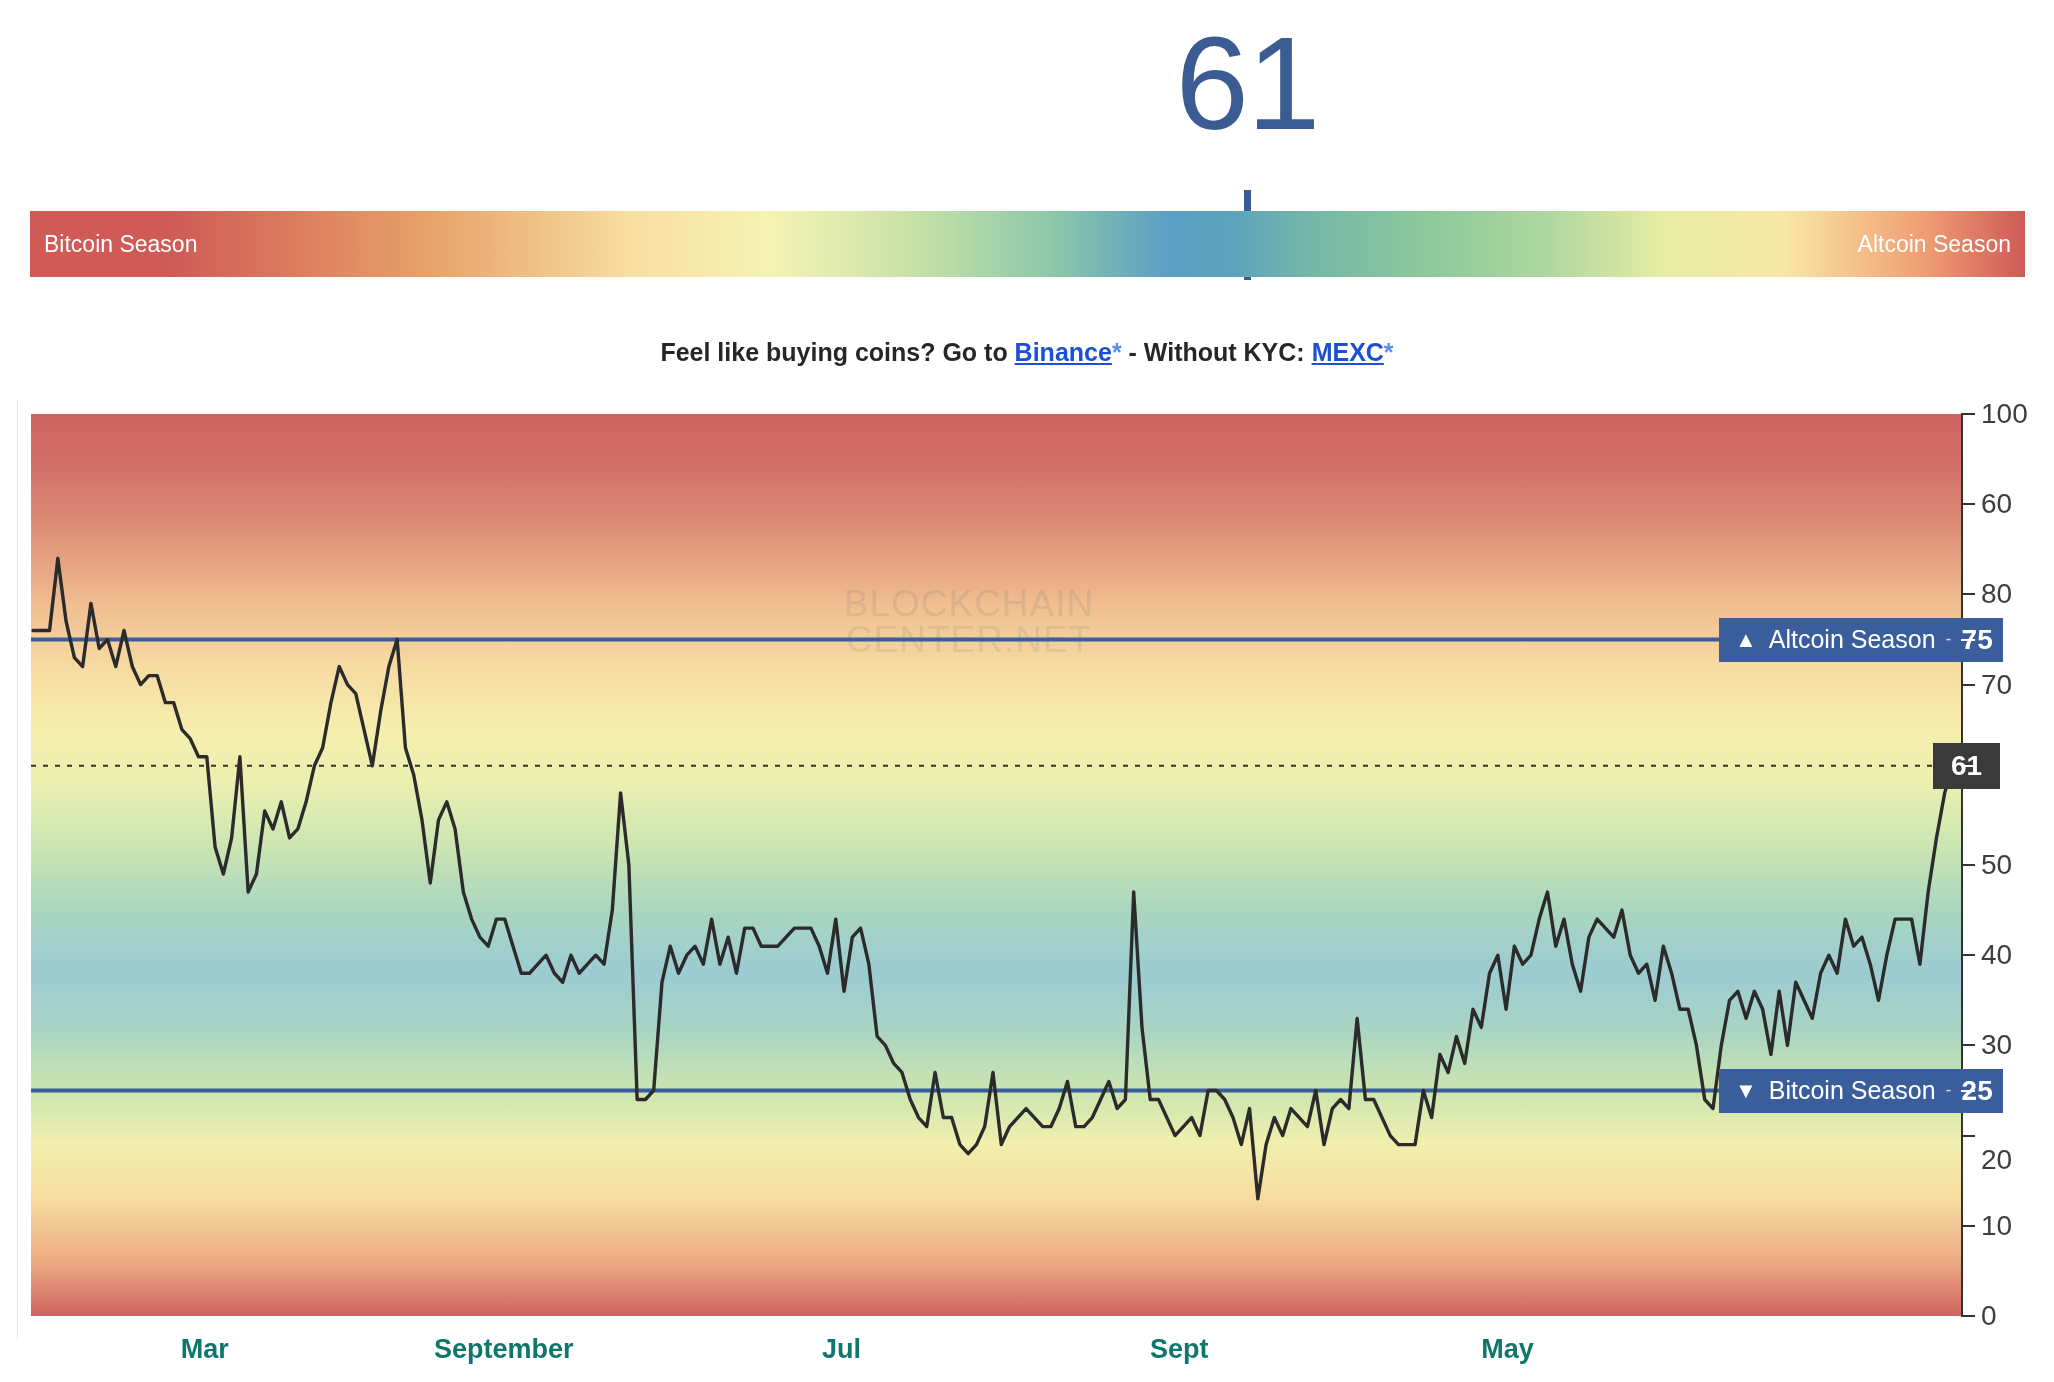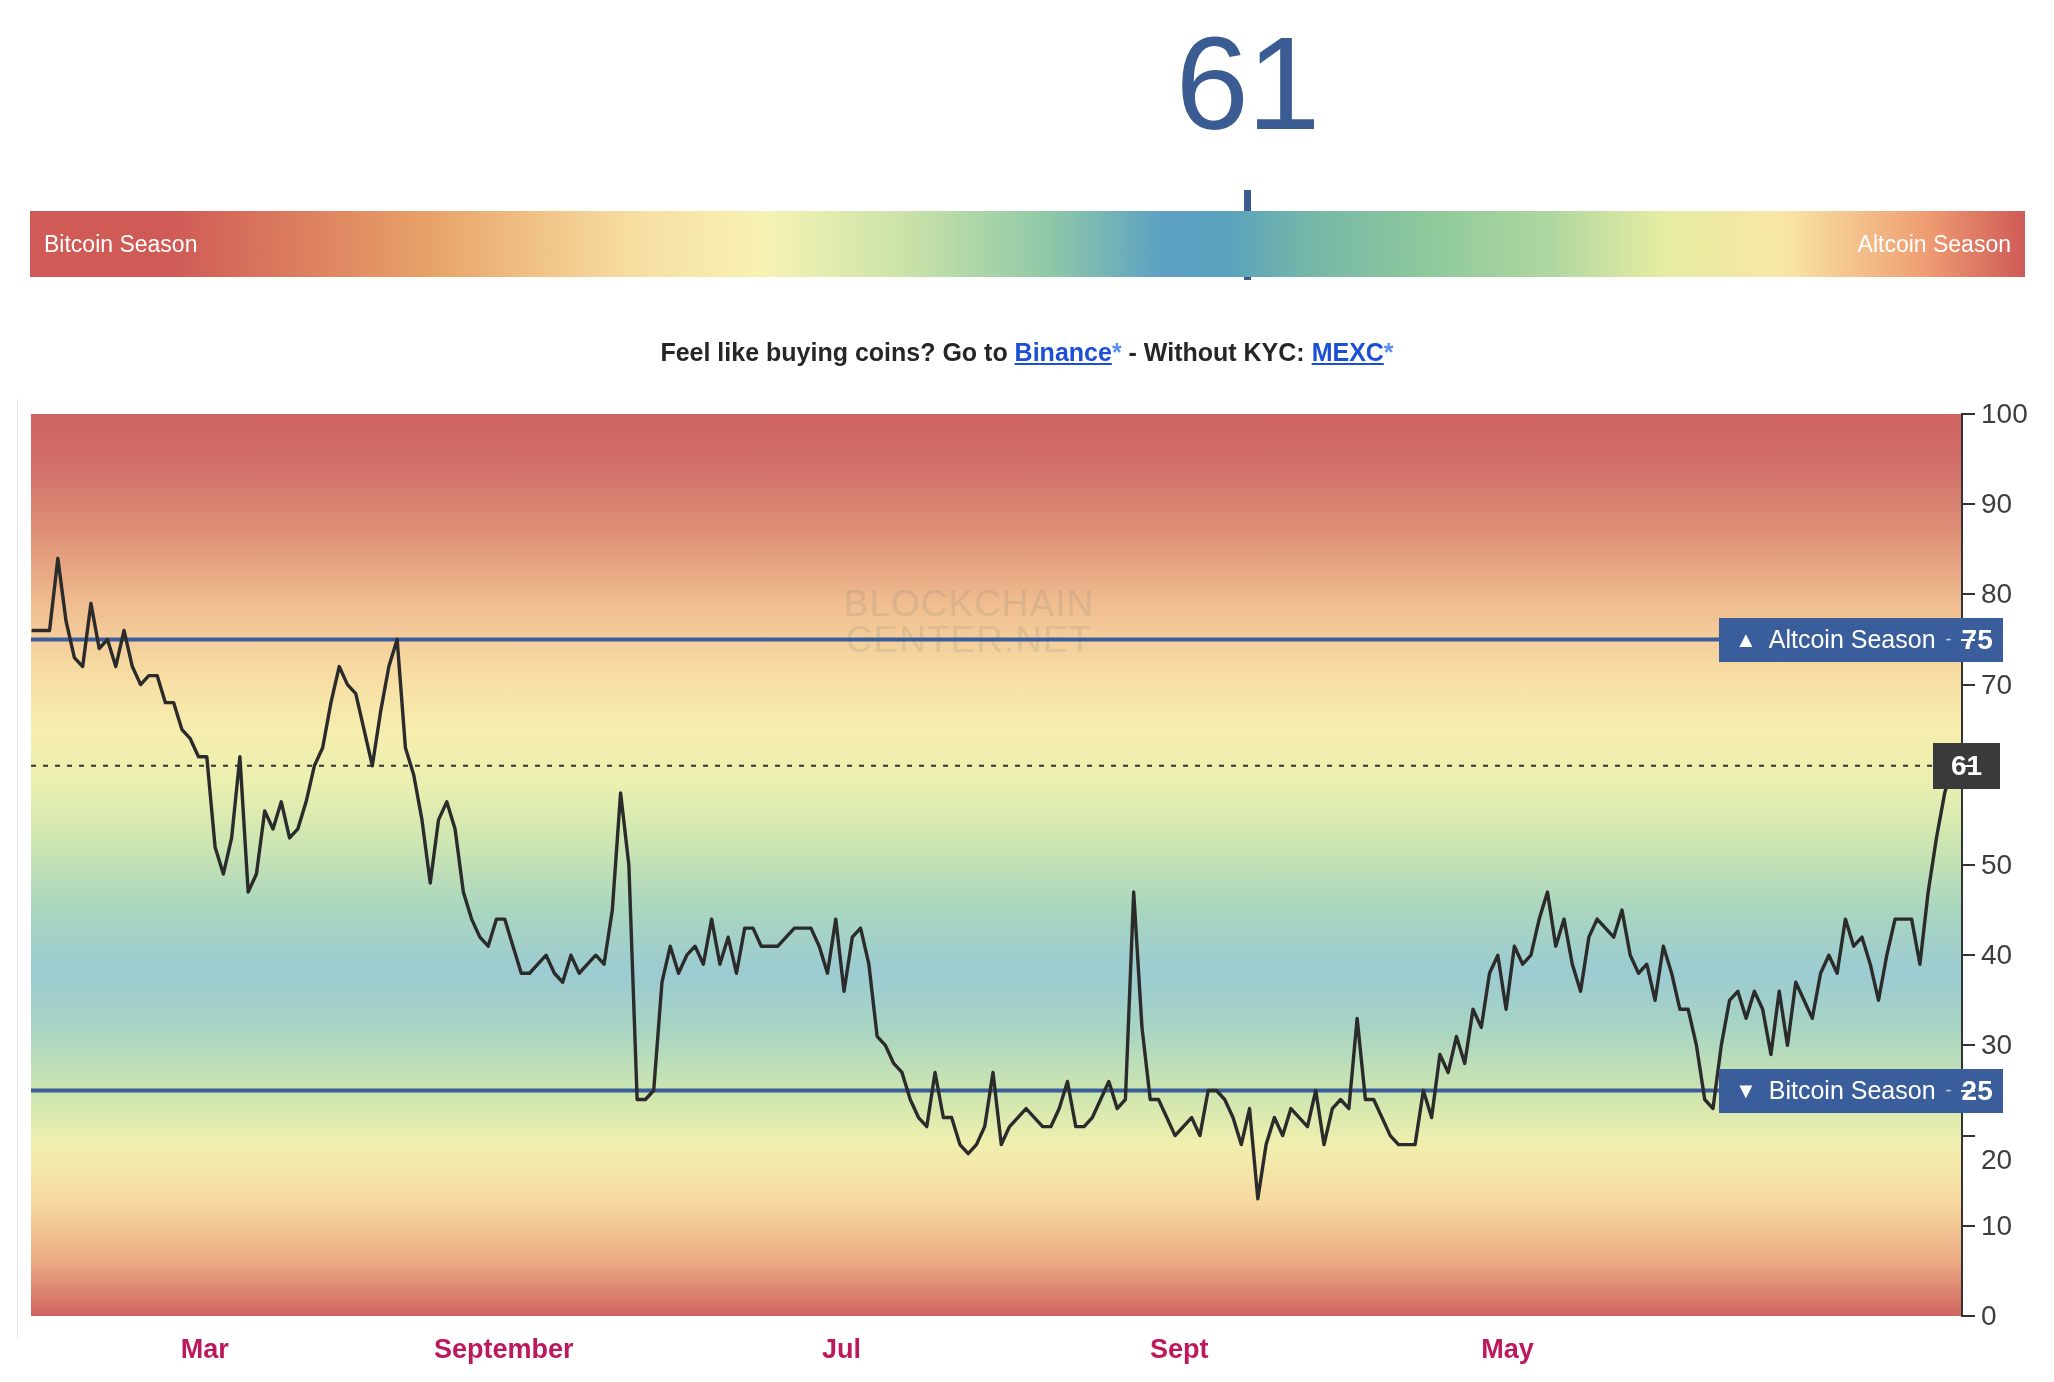--- a/index.html
+++ b/index.html
@@ -244,21 +244,21 @@
     left: 31px;
     top: 1334px;
     width: 1930px;
     height: 48px;
   }
   .x-label {
     position: absolute;
     transform: translateX(-50%);
     font-size: 27px;
     font-weight: bold;
-    color: #be185d;
+    color: #0f766e;
   }
 
   
   #left-rule {
     position: absolute;
     left: 17px;
     top: 399px;
     width: 1px;
     height: 940px;
     background: #e6e6e6;
@@ -332,21 +332,21 @@
       <div class="y-label" style="top: 631.4px;">30</div>
       <div class="y-tick" style="top: 540.2px;"></div>
       <div class="y-label" style="top: 541.2px;">40</div>
       <div class="y-tick" style="top: 450px;"></div>
       <div class="y-label" style="top: 451px;">50</div>
       <div class="y-tick" style="top: 269.6px;"></div>
       <div class="y-label" style="top: 270.6px;">70</div>
       <div class="y-tick" style="top: 179.4px;"></div>
       <div class="y-label" style="top: 180.4px;">80</div>
       <div class="y-tick" style="top: 89.2px;"></div>
-      <div class="y-label" style="top: 90.2px;">90</div>
+      <div class="y-label" style="top: 90.2px;">60</div>
       <div class="y-tick" style="top: -1px;"></div>
       <div class="y-label" style="top: 0px;">100</div>
       <div class="y-tick" style="top: 224.5px; background: rgb(255, 255, 255); z-index: 9;"></div>
       <div class="y-tick" style="top: 350.78px; background: rgb(255, 255, 255); z-index: 9;"></div>
       <div class="y-tick" style="top: 675.5px; background: rgb(255, 255, 255); z-index: 9;"></div>
     </div>
 </div>
 
 <div id="x-axis">
     <div class="x-label" style="left: 173.7px;">Mar</div>

